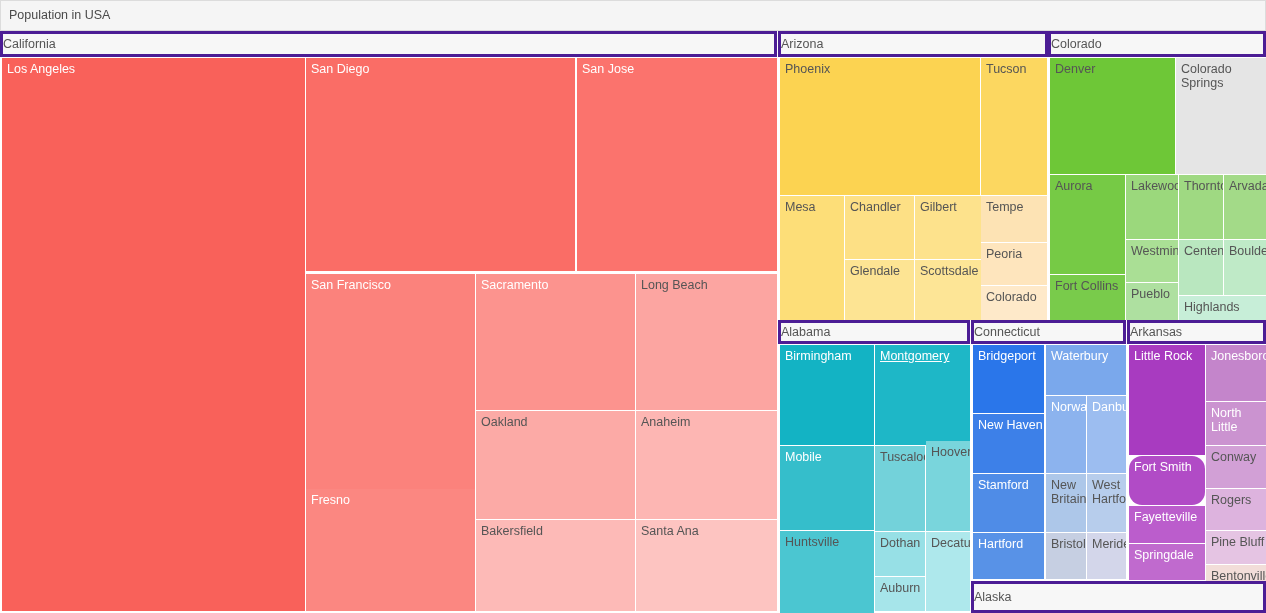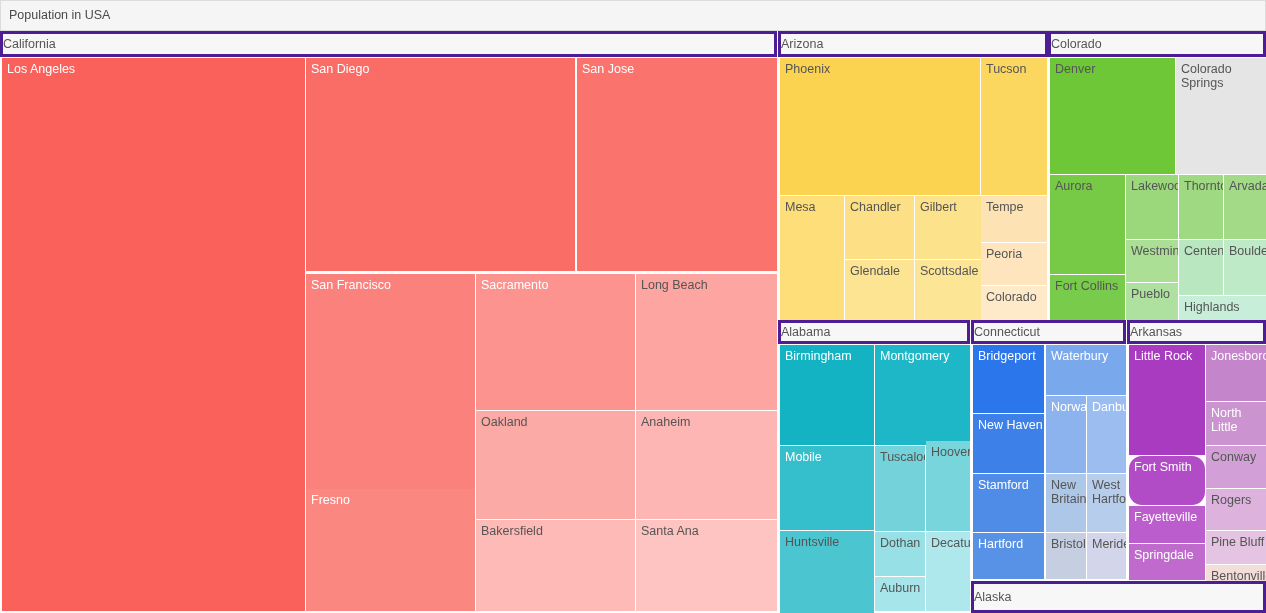--- a/index.html
+++ b/index.html
@@ -216,21 +216,21 @@
   </div>
 
   <div class="group-bar" style="left:778px; top:320px; width:192px; height:24px;">
     <span>Alabama</span>
   </div>
 
   <div class="cell lt" style="left:780px; top:345px; width:94px; height:100px; background:#13b3c4;">
     <span class="lbl">Birmingham</span>
   </div>
 
-  <div class="cell lt" style="left:875px; top:345px; width:95px; height:100px; background:#1eb7c7;">
+  <div class="cell lt" style="left:875px; top:345px; width:95px; height:100px; background:#1eb7c7;text-decoration:underline;">
     <span class="lbl">Montgomery</span>
   </div>
 
   <div class="cell lt" style="left:780px; top:446px; width:94px; height:84px; background:#35becb;">
     <span class="lbl">Mobile</span>
   </div>
 
   <div class="cell dk" style="left:780px; top:531px; width:94px; height:96px; background:#4bc6d1;">
     <span class="lbl">Huntsville</span>
   </div>

